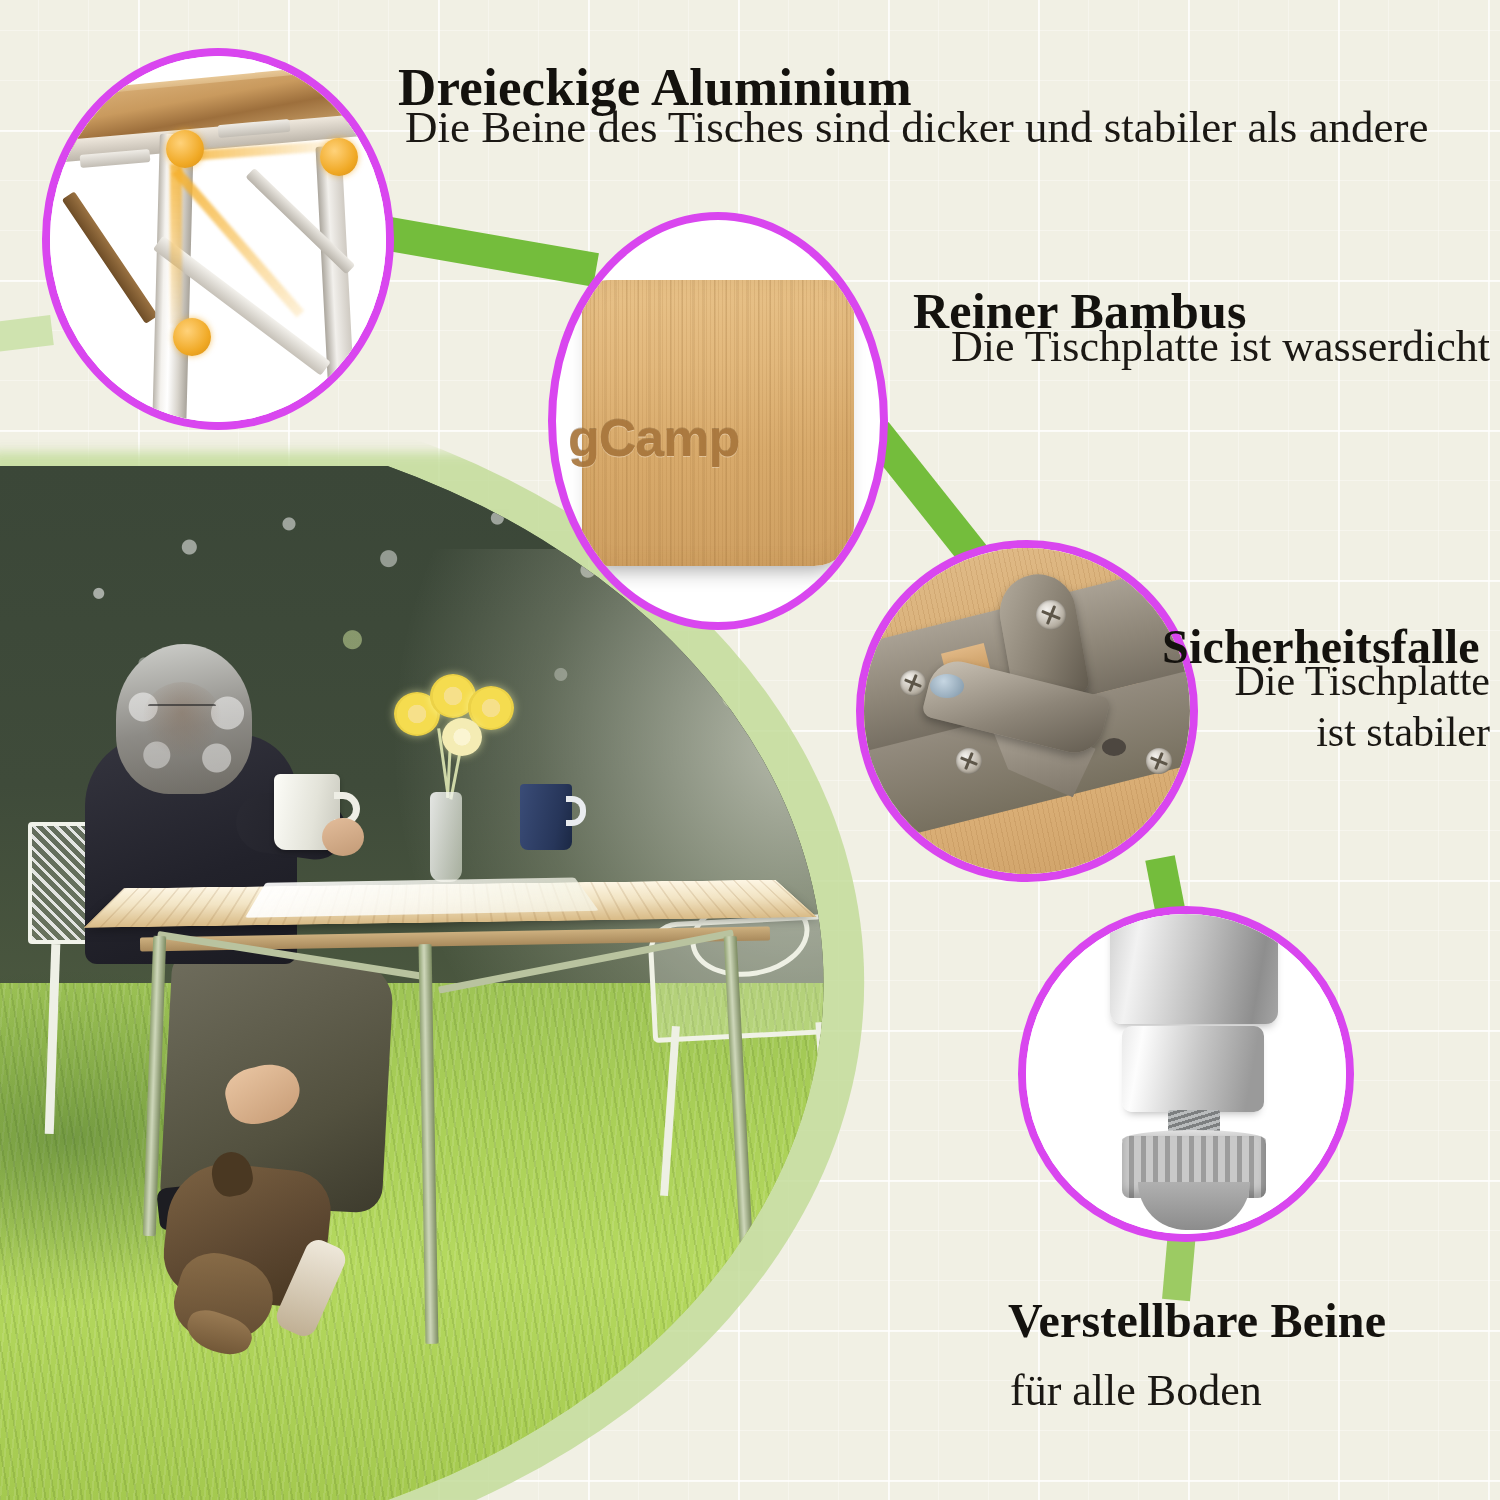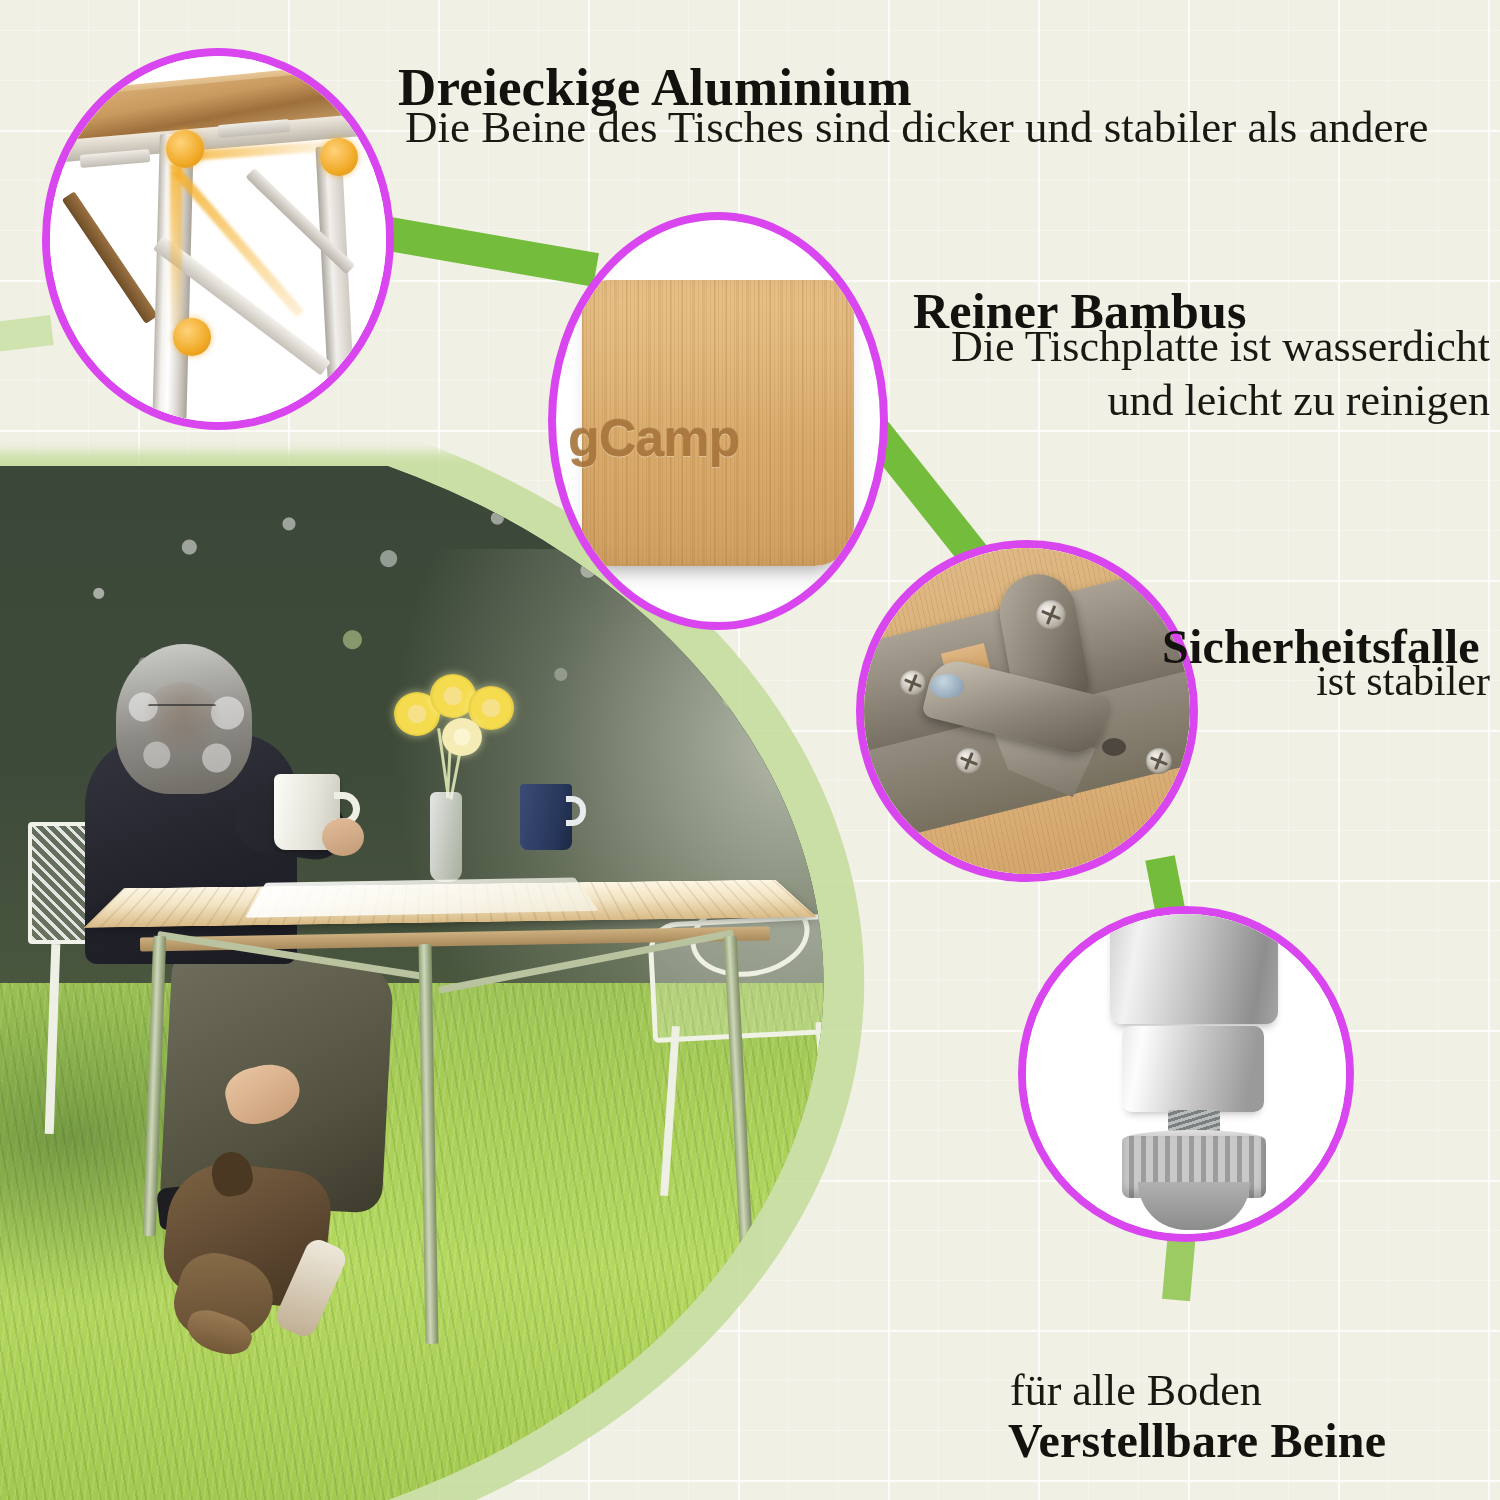--- a/index.html
+++ b/index.html
@@ -510,21 +510,21 @@
   #txt-alu-body{ left:405px; top:100px; font-size:45px; }
 
   #txt-bambus-title{ left:913px; top:237px; font-size:50px; }
   #txt-bambus-body{ left:918px; top:320px; font-size:44px; text-align:right; white-space:normal; width:572px;}
   #txt-bambus-body .ln{ display:block; }
 
   #txt-latch-title{ left:1162px; top:574px; font-size:48px; }
   #txt-latch-body{ left:1215px; top:656px; font-size:42px; text-align:right; width:275px; white-space:normal;}
   #txt-latch-body .ln{ display:block; }
 
-  #txt-foot-title{ left:1008px; top:1368px; font-size:48px; }
+  #txt-foot-title{ left:1008px; top:1248px; font-size:48px; }
   #txt-foot-body{ left:1010px; top:1364px; font-size:44px; }
 </style>
 </head>
 <body>
 
 <div id="bg-grid"></div>
 
 <svg id="connectors" width="1500" height="1500" viewBox="0 0 1500 1500">
 
   <path d="M 378 232 L 596 270" stroke="#74bd3c" stroke-width="34" fill="none" stroke-linecap="butt"></path>
@@ -655,22 +655,22 @@
     <div class="foot-pad"></div>
   </div>
 </div>
 
 <div class="layer heading" id="txt-alu-title">Dreieckige Aluminium</div>
 <div class="layer body-text" id="txt-alu-body">Die Beine des Tisches sind dicker und stabiler als andere</div>
 
 <div class="layer heading" id="txt-bambus-title">Reiner Bambus</div>
 <div class="layer body-text" id="txt-bambus-body">
   <span class="ln">Die Tischplatte ist wasserdicht</span>
-  <span class="ln">und leicht zu reinigen</span>
 </div>
 
 <div class="layer heading" id="txt-latch-title">Sicherheitsfalle</div>
 <div class="layer body-text" id="txt-latch-body">
+  <span class="ln">Die Tischplatte</span>
   <span class="ln">ist stabiler</span>
 </div>
 
 <div class="layer heading" id="txt-foot-title">Verstellbare Beine</div>
 <div class="layer body-text" id="txt-foot-body">für alle Boden</div>
 
 </body></html>

